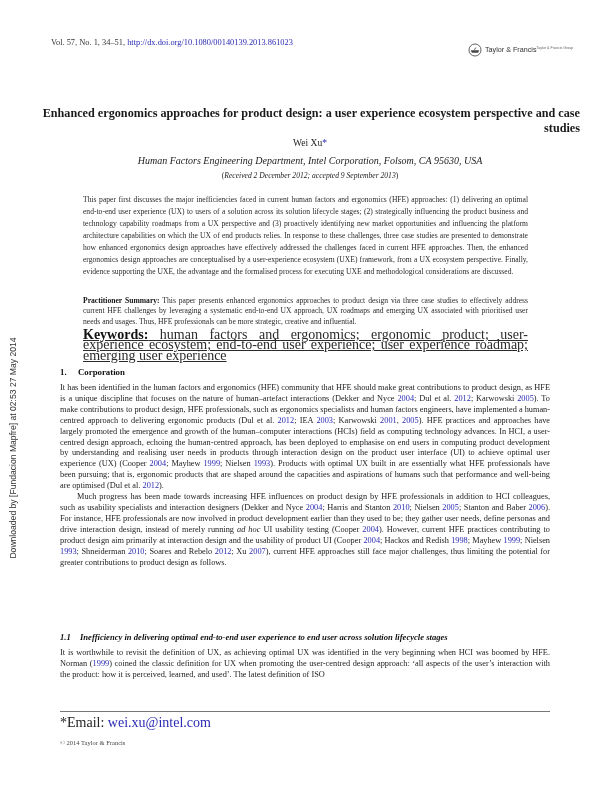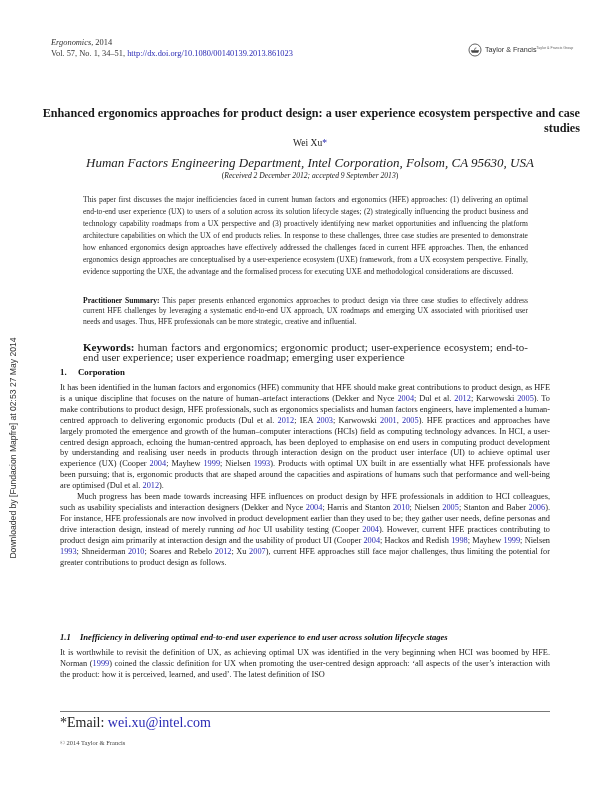--- a/index.html
+++ b/index.html
@@ -10,29 +10,29 @@
   .header .journal { font-style: italic; }
   .logo { position: absolute; left: 468px; top: 43px; display: flex; align-items: center; gap: 3px; }
   .logo svg { width: 14px; height: 14px; }
   .logo .txt { display: flex; flex-direction: row; font-family: "Liberation Sans", sans-serif; }
   .logo .name { font-size: 7.2px; color: #333; line-height: 8px; }
   .logo .sub { font-size: 3.6px; color: #666; line-height: 5px; }
   .title { position: absolute; left: 40px; width: 540px; top: 106px; text-align: right;
            font-weight: bold; font-size: 12.2px; line-height: 14.5px; color: #1a1a1a; }
   .author { position: absolute; left: 40px; width: 540px; top: 138px; text-align: center; font-size: 9.5px; }
   .author .star { color: #2a2ab4; }
-  .affil { position: absolute; left: 40px; width: 540px; top: 155px; text-align: center; font-style: italic; font-size: 13px; }
+  .affil { position: absolute; left: 40px; width: 540px; top: 155px; text-align: center; font-style: italic; font-size: 10px; }
   .received { position: absolute; left: 40px; width: 540px; top: 171px; text-align: center; font-size: 7.6px; }
   .received i { font-style: italic; }
   .abstract { position: absolute; left: 83px; width: 445px; top: 194px; font-size: 7.6px; line-height: 12px;
               text-align: justify; color: #2a2a2a; }
   .practitioner { position: absolute; left: 83px; width: 445px; top: 296px; font-size: 7.6px; line-height: 10.4px;
                   text-align: justify; color: #2a2a2a; }
-  .keywords { position: absolute; left: 83px; width: 445px; top: 342px; font-size: 11px; line-height: 10.4px;
-              text-align: justify; color: #2a2a2a; }
+  .keywords { position: absolute; left: 83px; width: 445px; top: 330px; font-size: 14px; line-height: 10.4px;
+              text-align: justify; color: #2a2a2a; text-decoration: underline; }
   b.lbl { font-weight: bold; color: #111; }
   .sidebar-text { position: absolute; left: -197px; top: 443px; width: 420px; transform: rotate(-90deg);
                   transform-origin: center; text-align: center; font-family: "Liberation Sans", sans-serif;
                   font-size: 8.6px; color: #333; white-space: nowrap; }
   .sec-heading { position: absolute; left: 60px; top: 367px; font-weight: bold; font-size: 8.8px; color: #111; }
   .sec-heading .num { display: inline-block; width: 18px; }
   .body-text { position: absolute; left: 60px; width: 490px; font-size: 8.3px; line-height: 10.9px;
                text-align: justify; color: #222; }
   .body-text p { margin: 0; }
   .body-text p.indent { text-indent: 17px; }
@@ -41,21 +41,20 @@
   .subsec .num { display: inline-block; width: 20px; }
   .intro2 { top: 648px; }
   .fn-rule { position: absolute; left: 60px; top: 711px; width: 490px; height: 0; border-top: 0.8px solid #777; }
   .footnote { position: absolute; left: 60px; top: 715px; font-size: 14px; color: #222; }
   .copyright { position: absolute; left: 60px; top: 739px; font-size: 6.5px; color: #444; }
 </style>
 </head>
 <body>
 
 <div class="header">
-  <div><span class="journal">Ergonomics</span><span>, 2014</span></div>
   <div><span>Vol. 57, No. 1, 34–51, </span><a class="lnk">http://dx.doi.org/10.1080/00140139.2013.861023</a></div>
 </div>
 
 <div class="logo">
   <svg viewBox="0 0 20 20">
     <circle cx="10" cy="10" r="8.6" fill="none" stroke="#444" stroke-width="1.2"></circle>
     <path d="M4 10.5 H16 L14.5 14 H5.5 Z" fill="#444"></path>
     <path d="M9 10.5 Q10 6 12 7" fill="none" stroke="#444" stroke-width="1"></path>
   </svg>
   <div class="txt">

